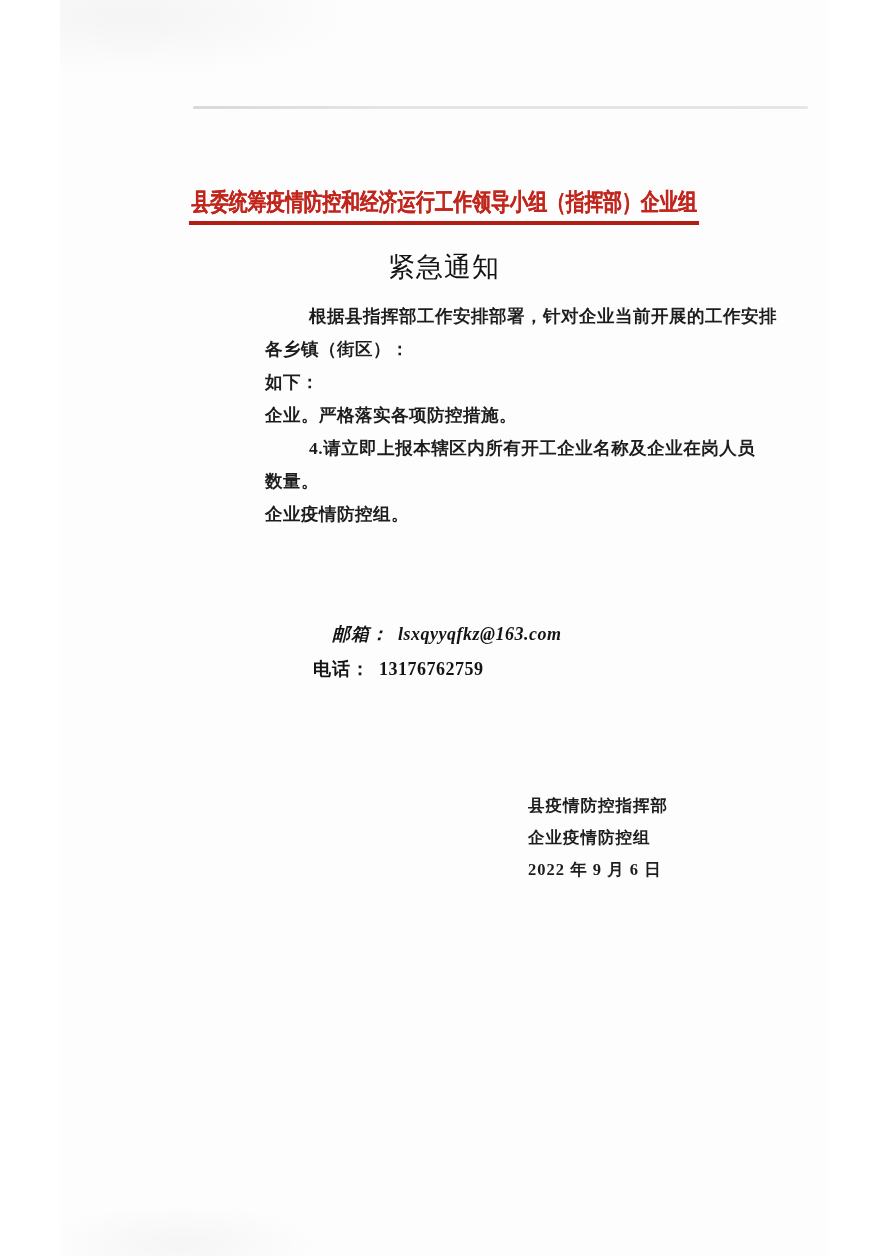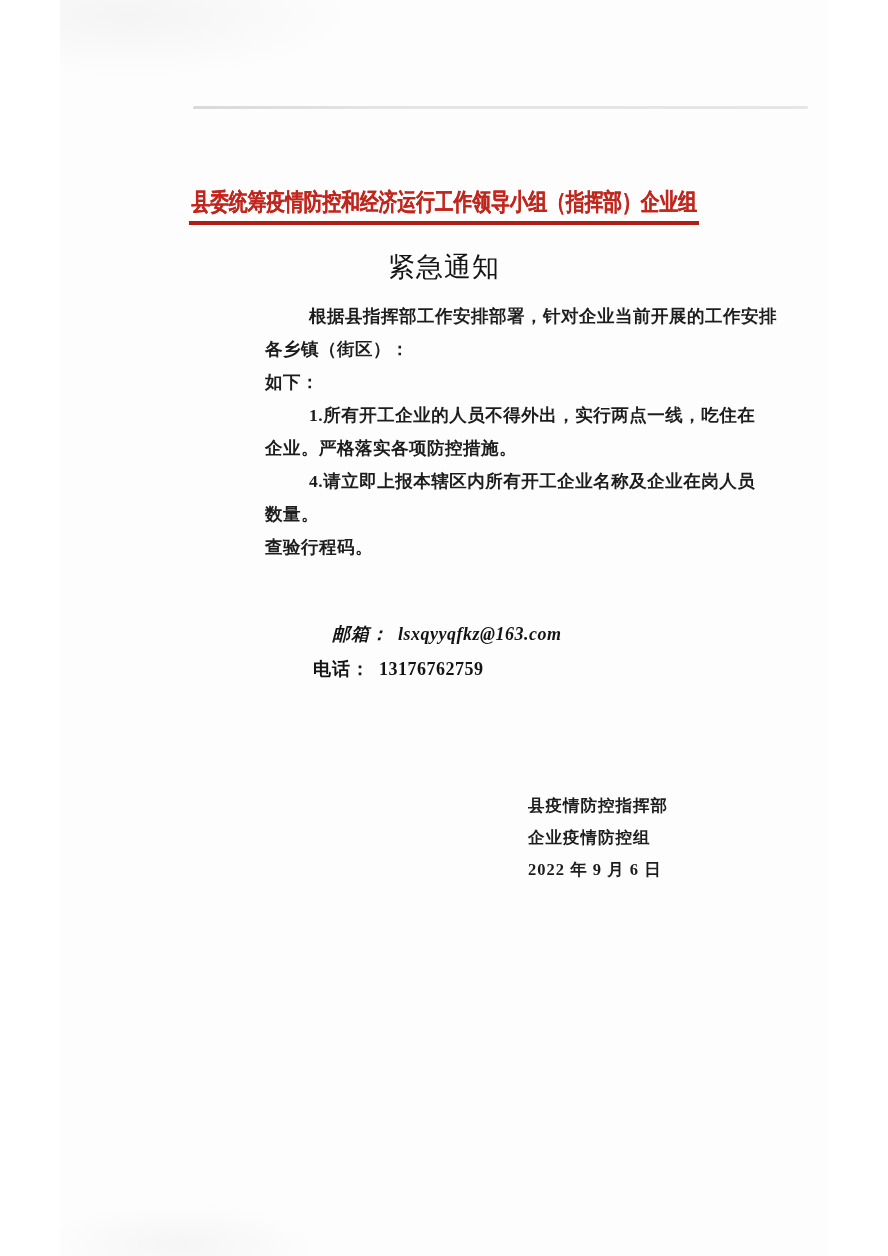--- a/index.html
+++ b/index.html
@@ -126,25 +126,24 @@
   <div class="org-title">
     <span class="org-title-inner">县委统筹疫情防控和经济运行工作领导小组（指挥部）企业组</span>
   </div>
 
   <div class="notice-title">紧急通知</div>
 
   <div class="doc-body">
     <div class="body-line indent">根据县指挥部工作安排部署，针对企业当前开展的工作安排</div>
     <div class="body-line">各乡镇（街区）：</div>
     <div class="body-line">如下：</div>
-    <div class="body-line indent">1.所有开工企业的人员不得外出，实行两点一线，吃住在</div>
     <div class="body-line">企业。严格落实各项防控措施。</div>
     <div class="body-line indent">4.请立即上报本辖区内所有开工企业名称及企业在岗人员</div>
     <div class="body-line">数量。</div>
-    <div class="body-line">查验行程码。</div>
+    <div class="body-line">企业疫情防控组。</div>
   </div>
 
   <div class="contact-row email">
     <span class="contact-label">邮箱：</span><span class="contact-value">lsxqyyqfkz@163.com</span>
   </div>
 
   <div class="contact-row phone">
     <span class="contact-label">电话：</span><span class="contact-value">13176762759</span>
   </div>
 

